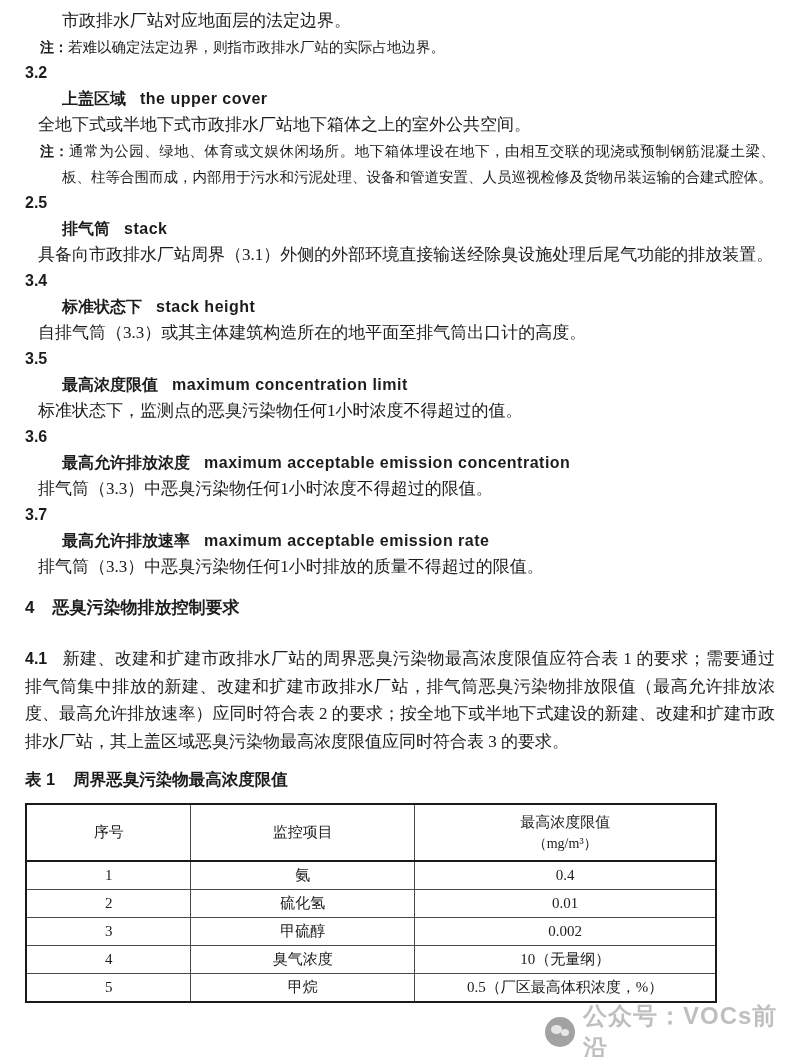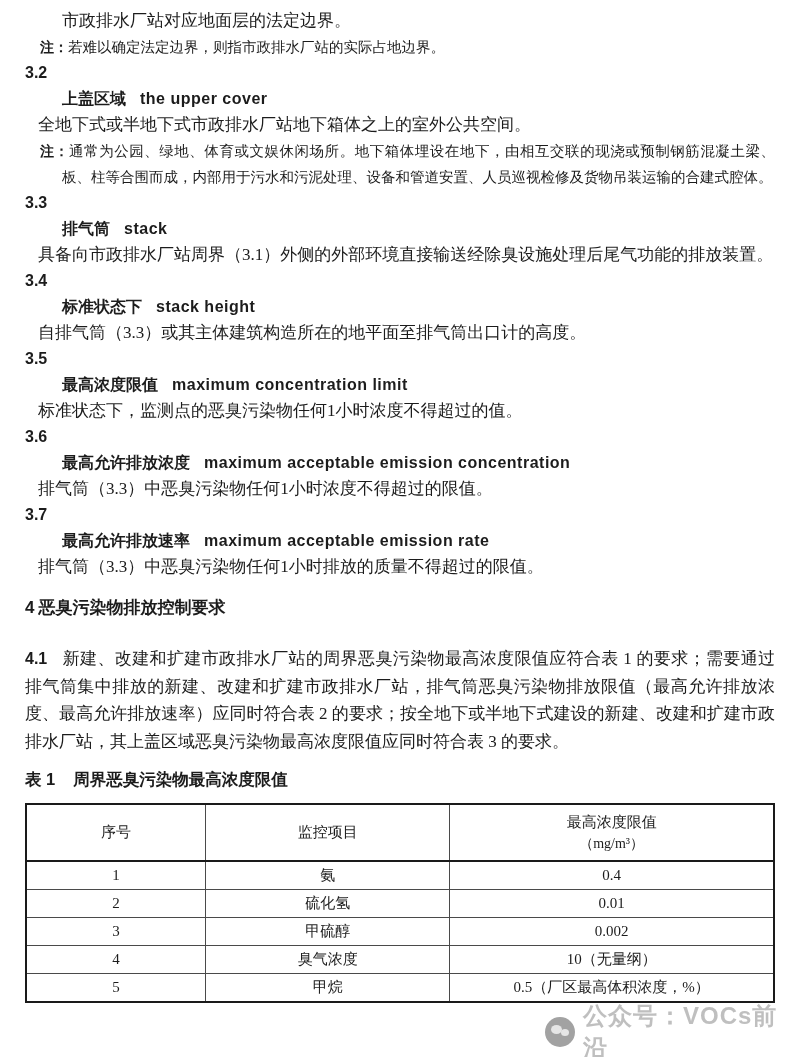--- a/index.html
+++ b/index.html
@@ -40,39 +40,39 @@
   .term-en{margin-left:14px;letter-spacing:0.5px;}
   .definition{
     font-size:17px;line-height:26px;
     padding-left:13px;text-align:justify;
   }
   .chapter{
     margin-top:15px;
     font-family:"Liberation Sans","DejaVu Sans",sans-serif;
     font-weight:bold;font-size:17px;line-height:26px;
   }
-  .chapter .chap-title{margin-left:4px;}
+  .chapter .chap-title{margin-left:18px;}
   .clause{
     margin-top:24px;
     font-size:17px;line-height:27.5px;
     text-align:justify;
   }
   .clause-num{
     font-family:"Liberation Sans","DejaVu Sans",sans-serif;
     font-weight:bold;font-size:16px;margin-right:15px;
   }
   .tbl-caption{
     margin-top:11px;
     font-family:Liberation Sans, sans-serif;
     font-weight:bold;font-size:16.5px;line-height:26px;
   }
   .tbl-caption .cap-title{margin-left:18px;}
   table.limits{
     margin-top:11px;
-    width:750px;
+    width:692px;
     border-collapse:collapse;
     border:2.5px solid #1a1a1a;
     font-size:15px;
     padding-left:28px;
   }
   table.limits th,table.limits td{
     border:1px solid #4a4a4a;
     text-align:center;
     padding:0;
     font-weight:normal;
@@ -120,21 +120,21 @@
   <p class="note"><span class="note-label">注：</span><span>若难以确定法定边界，则指市政排水厂站的实际占地边界。</span></p>
 
   <div>
     <p class="sec-num">3.2</p>
     <p class="term-line"><span>上盖区域</span><span class="term-en">the upper cover</span></p>
     <p class="definition">全地下式或半地下式市政排水厂站地下箱体之上的室外公共空间。</p>
     <p class="note"><span class="note-label">注：</span><span>通常为公园、绿地、体育或文娱休闲场所。地下箱体埋设在地下，由相互交联的现浇或预制钢筋混凝土梁、板、柱等合围而成，内部用于污水和污泥处理、设备和管道安置、人员巡视检修及货物吊装运输的合建式腔体。</span></p>
   </div>
 
   <div>
-    <p class="sec-num">3.3</p>
+    <p class="sec-num">2.5</p>
     <p class="term-line"><span>排气筒</span><span class="term-en">stack</span></p>
     <p class="definition">具备向市政排水厂站周界（3.1）外侧的外部环境直接输送经除臭设施处理后尾气功能的排放装置。</p>
   </div>
 
   <div>
     <p class="sec-num">3.4</p>
     <p class="term-line"><span>标准状态下</span><span class="term-en">stack height</span></p>
     <p class="definition">自排气筒（3.3）或其主体建筑构造所在的地平面至排气筒出口计的高度。</p>
   </div>
 

